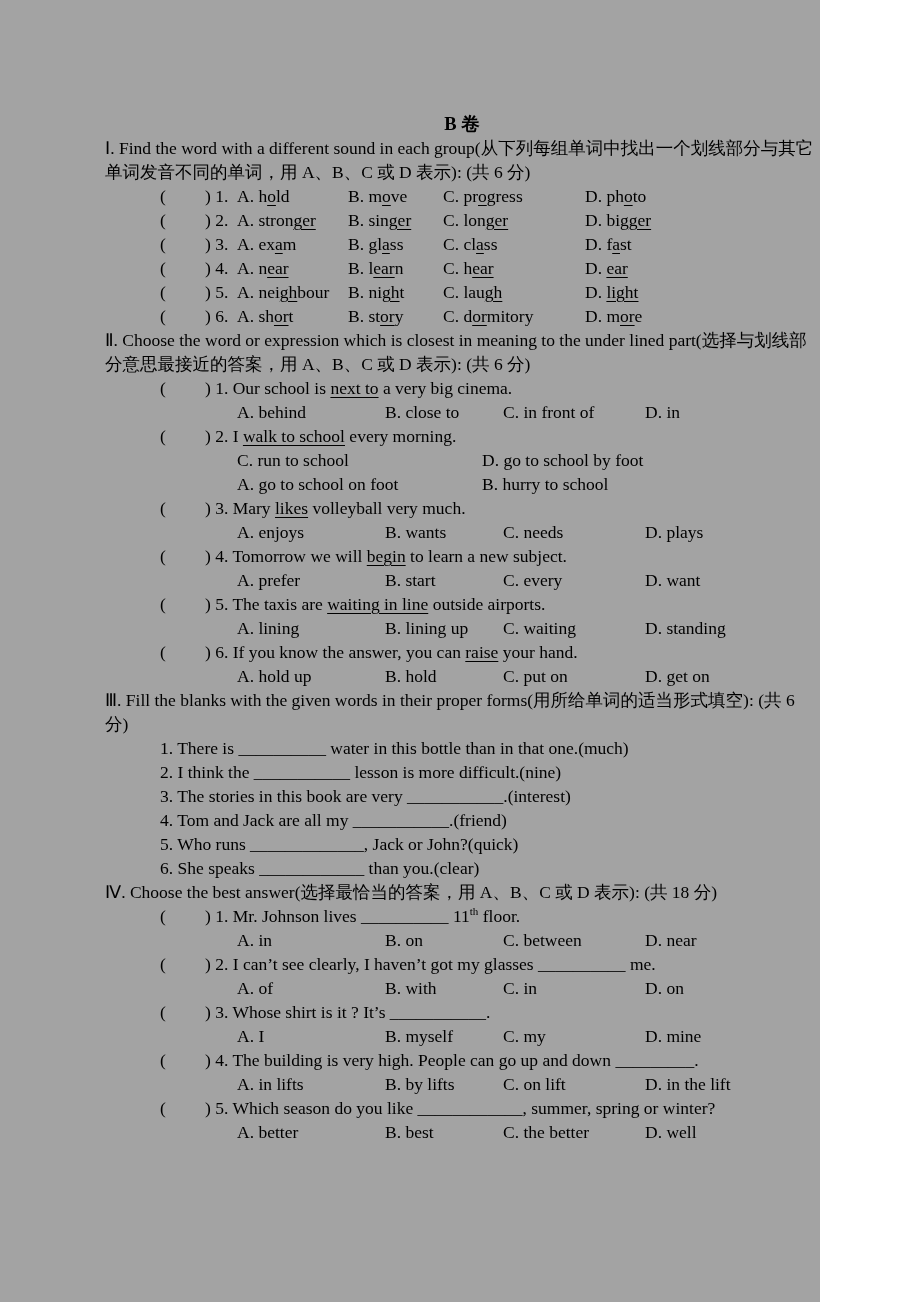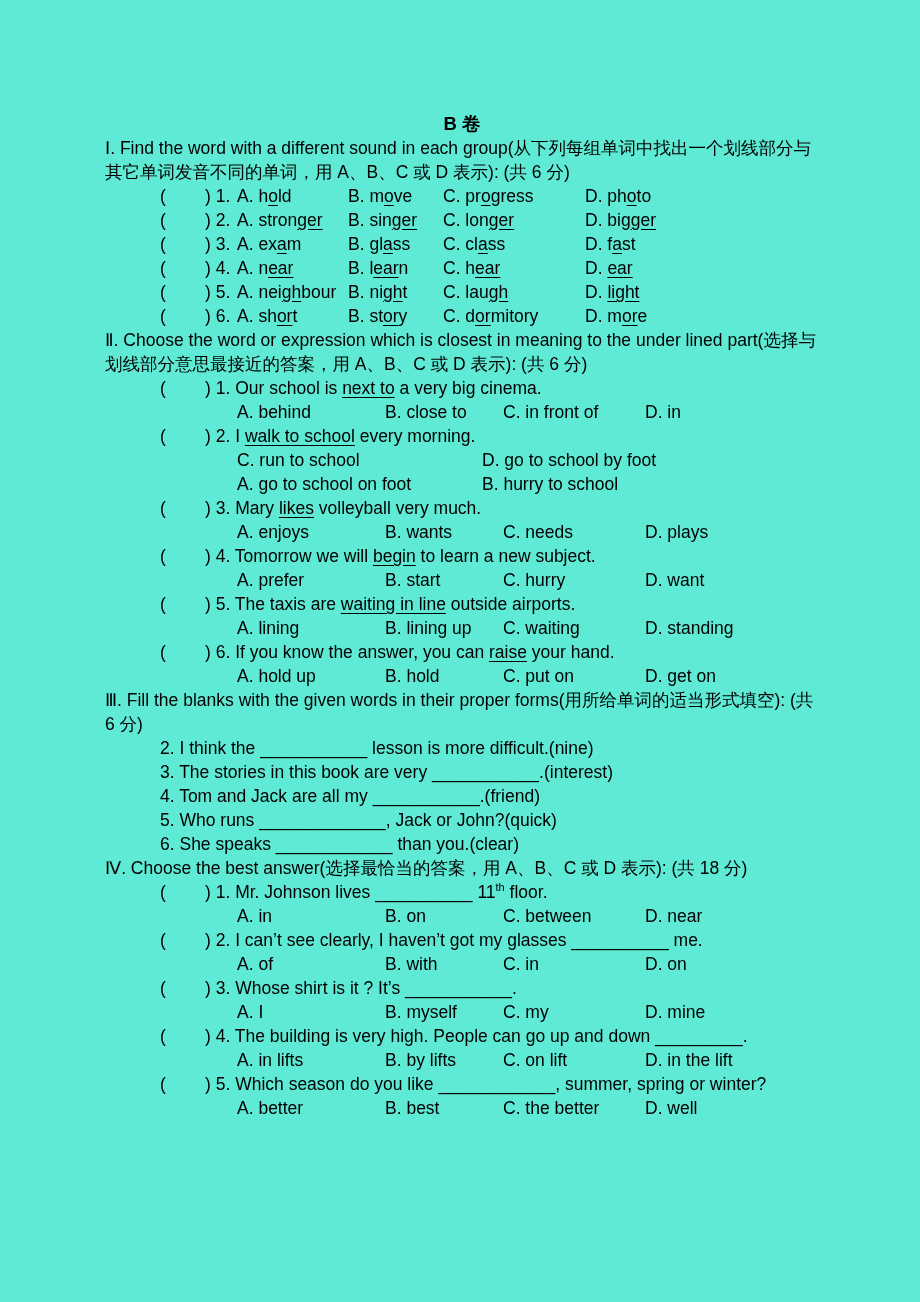--- a/index.html
+++ b/index.html
@@ -1,21 +1,21 @@
 <!DOCTYPE html>
 <html><head>
 <meta charset="utf-8">
 <style>
   html,body{margin:0;padding:0;background:#ffffff;}
   .page{
     position:relative;
-    width:920px;height:1302px;
-    background:#5eead4;
+    width:820px;height:1302px;
+    background:#a3a3a3;
     color:#000000;
-    font-family:Liberation Sans, sans-serif;
+    font-family:Liberation Serif, serif;
     font-size:17.5px;
     line-height:24px;
     overflow:hidden;
   }
   .content{position:absolute;left:105px;top:112px;width:714px;}
   .title{text-align:center;font-weight:bold;font-size:18.5px;}
   .sec-header{}
   u{text-decoration:underline;text-underline-offset:3px;}
   sup{font-size:11px;line-height:0;}
   
@@ -119,40 +119,41 @@
           <div class="row-options">
             <span>A. enjoys</span>
             <span>B. wants</span>
             <span>C. needs</span>
             <span>D. plays</span>
           </div>
           <div class="stem-row"><span class="par">(</span><span>) 4. Tomorrow we will <u>begin</u> to learn a new subject.</span></div>
           <div class="row-options">
             <span>A. prefer</span>
             <span>B. start</span>
-            <span>C. hurry</span>
+            <span>C. every</span>
             <span>D. want</span>
           </div>
           <div class="stem-row"><span class="par">(</span><span>) 5. The taxis are <u>waiting in line</u> outside airports.</span></div>
           <div class="row-options">
             <span>A. lining</span>
             <span>B. lining up</span>
             <span>C. waiting</span>
             <span>D. standing</span>
           </div>
           <div class="stem-row"><span class="par">(</span><span>) 6. If you know the answer, you can <u>raise</u> your hand.</span></div>
           <div class="row-options">
             <span>A. hold up</span>
             <span>B. hold</span>
             <span>C. put on</span>
             <span>D. get on</span>
           </div>
         </div>
         <div>
           <div class="sec-header">Ⅲ. Fill the blanks with the given words in their proper forms(用所给单词的适当形式填空): (共 6 分)</div>
+          <div class="fill-row">1. There is  __________  water in this bottle than in that one.(much)</div>
           <div class="fill-row">2. I think the  ___________  lesson is more difficult.(nine)</div>
           <div class="fill-row">3. The stories in this book are very  ___________.(interest)</div>
           <div class="fill-row">4. Tom and Jack are all my  ___________.(friend)</div>
           <div class="fill-row">5. Who runs  _____________, Jack or John?(quick)</div>
           <div class="fill-row">6. She speaks  ____________  than you.(clear)</div>
         </div>
         <div>
           <div class="sec-header">Ⅳ. Choose the best answer(选择最恰当的答案，用 A、B、C 或 D 表示): (共 18 分)</div>
           <div class="stem-row"><span class="par">(</span><span>) 1. Mr. Johnson lives  __________  11<sup>th</sup> floor.</span></div>
           <div class="row-options">

